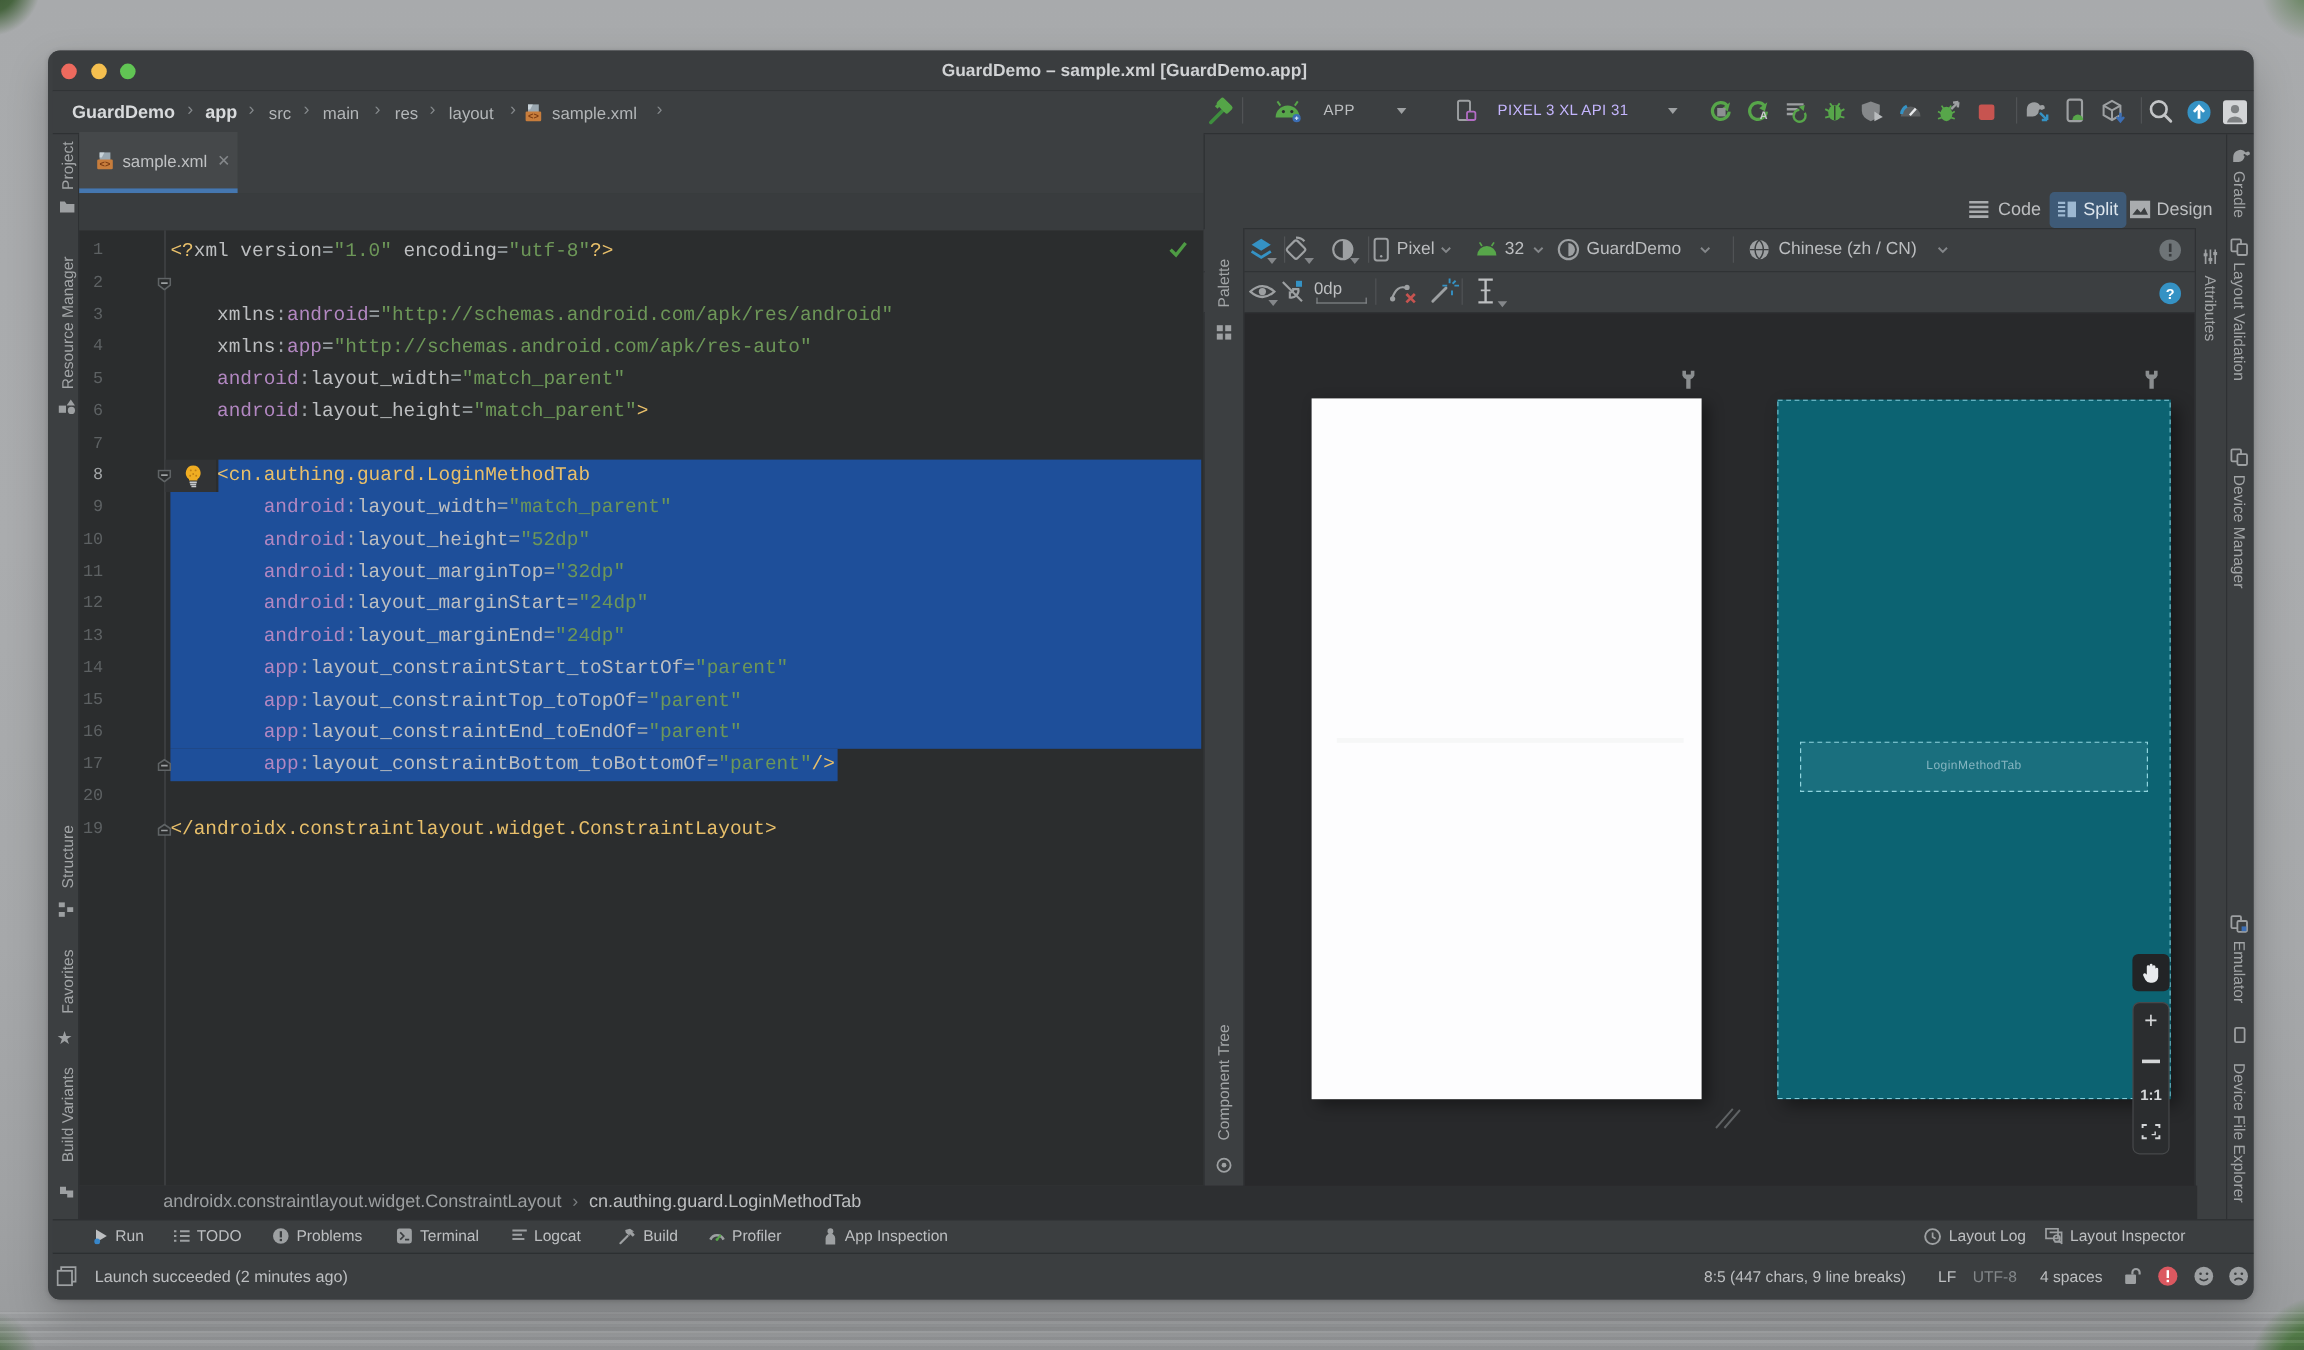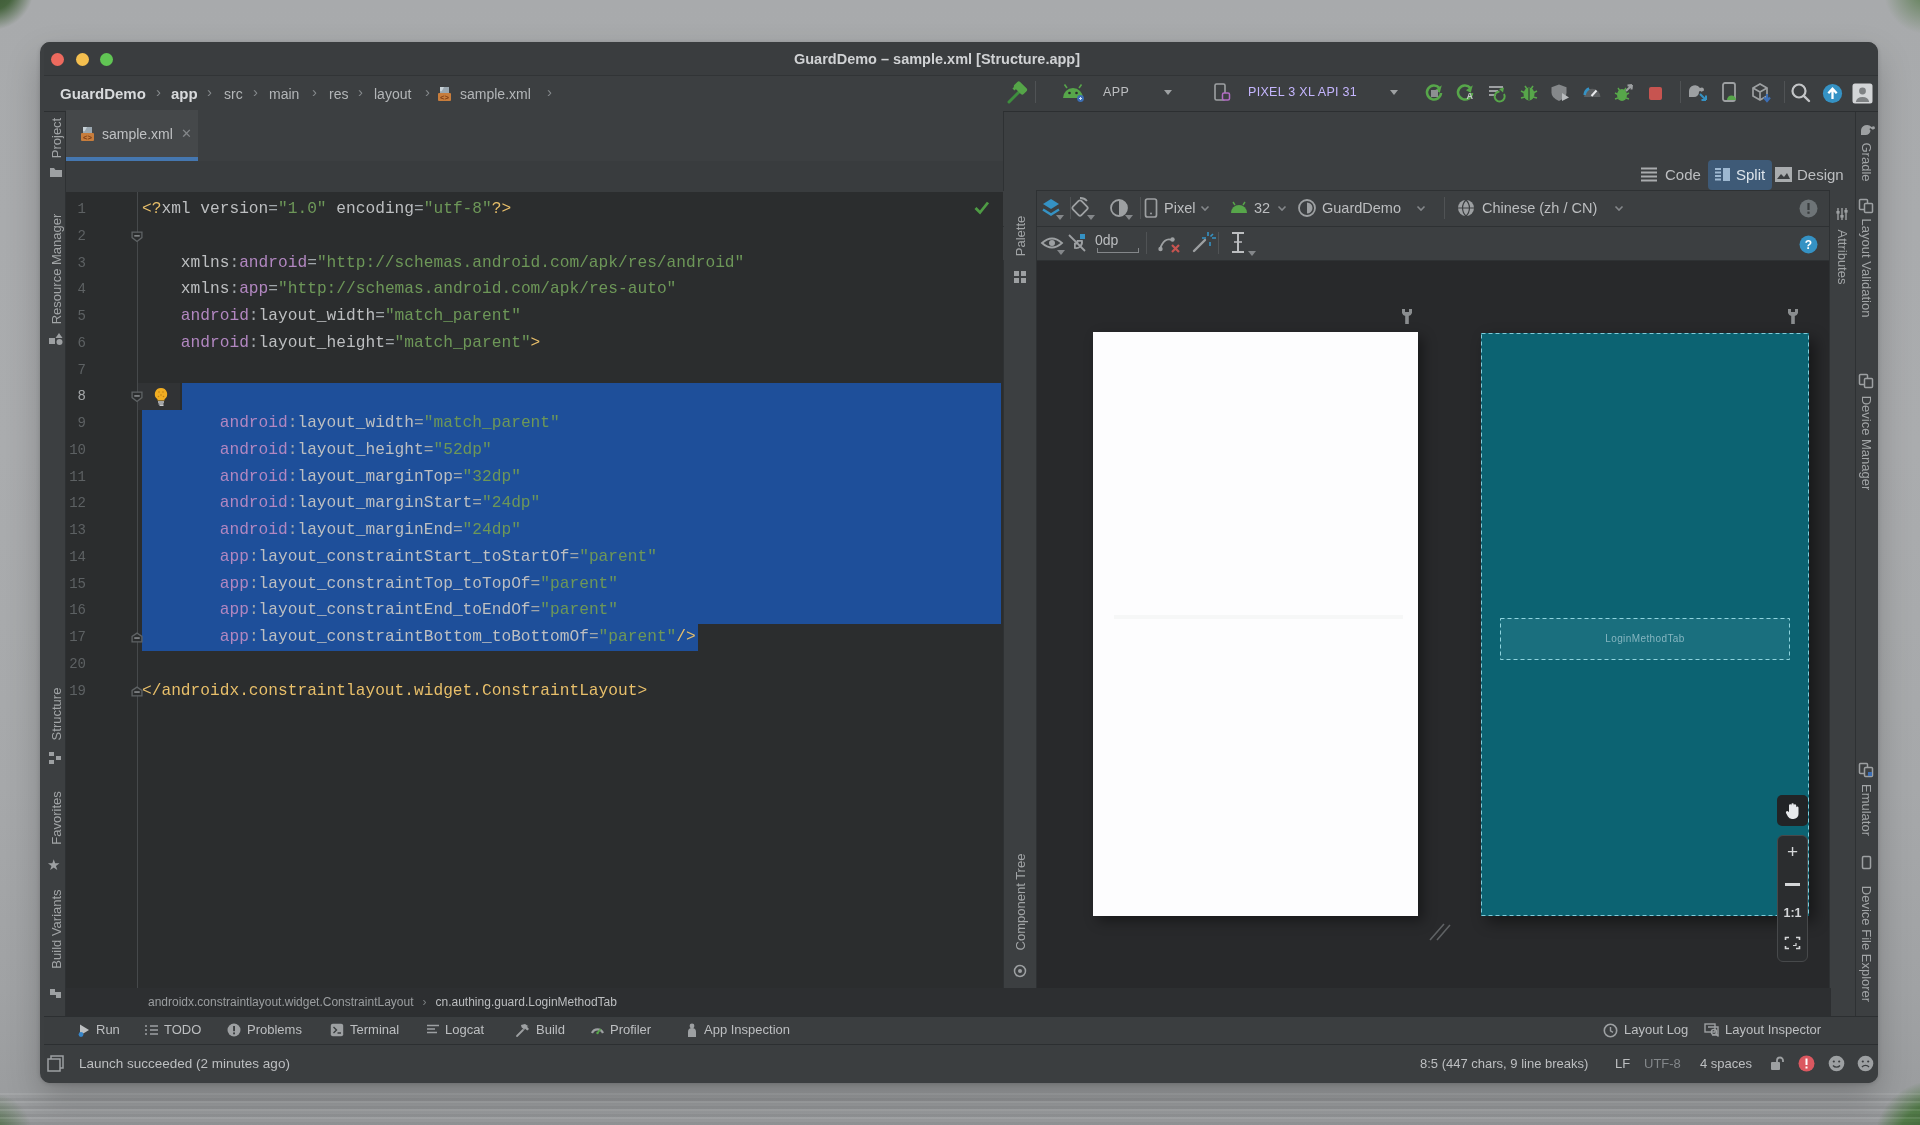--- a/index.html
+++ b/index.html
@@ -29,21 +29,21 @@
 </head>
 <body>
 <div id="bands"></div>
 <div id="win">
 <div id="iw">
 
 <div class="a" style="left:0;top:0;width:1834px;height:34px;background:#3a3d3f;border-bottom:1px solid #313436"></div>
 <div class="a" style="left:6.5px;top:10.5px;width:13px;height:13px;border-radius:50%;background:#ed6a5e"></div>
 <div class="a" style="left:31.5px;top:10.5px;width:13px;height:13px;border-radius:50%;background:#f4bf4f"></div>
 <div class="a" style="left:56px;top:10.5px;width:13px;height:13px;border-radius:50%;background:#61c554"></div>
-<div class="a" style="left:893px;top:0;width:600px;height:34px;line-height:34px;transform:translateX(-50%);text-align:center;font-size:14.5px;font-weight:bold;color:#d0d2d4;letter-spacing:0">GuardDemo – sample.xml [Structure.app]</div>
+<div class="a" style="left:893px;top:0;width:600px;height:34px;line-height:34px;transform:translateX(-50%);text-align:center;font-size:14.5px;font-weight:bold;color:#d0d2d4;letter-spacing:0">GuardDemo – sample.xml [GuardDemo.app]</div>
 
 <div class="a" style="left:0;top:34px;width:1834px;height:36px;background:#3c3f41;border-bottom:1px solid #2c2f31"></div>
       <div class="a" style="left:16px;top:34px;height:36px;line-height:36px;font-size:15px;font-weight:bold;color:#d8dadc">GuardDemo</div>
       <div class="a" style="left:127px;top:34px;height:36px;line-height:36px;font-size:15px;font-weight:bold;color:#d8dadc">app</div>
       <div class="a" style="left:180px;top:34px;height:36px;line-height:36px;font-size:14px;font-weight:normal;color:#b3b6b8">src</div>
       <div class="a" style="left:225px;top:34px;height:36px;line-height:36px;font-size:14px;font-weight:normal;color:#b3b6b8">main</div>
       <div class="a" style="left:285px;top:34px;height:36px;line-height:36px;font-size:14px;font-weight:normal;color:#b3b6b8">res</div>
       <div class="a" style="left:330px;top:34px;height:36px;line-height:36px;font-size:14px;font-weight:normal;color:#b3b6b8">layout</div>
       <div class="a" style="left:416px;top:34px;height:36px;line-height:36px;font-size:14px;font-weight:normal;color:#b3b6b8">sample.xml</div>
       <div class="a" style="left:112px;top:43px;width:9px;height:14px;color:#85898c;font-size:15px;line-height:14px">›</div>
@@ -231,20 +231,21 @@
         <circle cx="11.5" cy="9.5" r=".8" fill="#c07f14"></circle>
       </svg>
       <svg class="a" style="left:929px;top:158px" width="17" height="15" viewBox="0 0 17 15">
         <path d="M2.5 8 l4.5 4.5 L15 2.5" fill="none" stroke="#4e9b44" stroke-width="2.8"></path>
       </svg>
       <div class="cl" style="top:154.0px"><span class="tg">&lt;?</span><span class="at">xml version</span><span class="eq">=</span><span class="st">"1.0"</span><span class="at"> encoding</span><span class="eq">=</span><span class="st">"utf-8"</span><span class="tg">?&gt;</span></div>
       <div class="cl" style="top:207.5px"><span class="at">    xmlns</span><span class="eq">:</span><span class="ns">android</span><span class="eq">=</span><span class="st">"http://schemas.android.com/apk/res/android"</span></div>
       <div class="cl" style="top:234.2px"><span class="at">    xmlns</span><span class="eq">:</span><span class="ns">app</span><span class="eq">=</span><span class="st">"http://schemas.android.com/apk/res-auto"</span></div>
       <div class="cl" style="top:261.0px"><span class="at">    </span><span class="ns">android</span><span class="eq">:</span><span class="at">layout_width</span><span class="eq">=</span><span class="st">"match_parent"</span></div>
       <div class="cl" style="top:287.8px"><span class="at">    </span><span class="ns">android</span><span class="eq">:</span><span class="at">layout_height</span><span class="eq">=</span><span class="st">"match_parent"</span><span class="tg">&gt;</span></div>
+      <div class="cl" style="top:341.2px"><span class="at">    </span><span class="tg">&lt;cn.authing.guard.LoginMethodTab</span></div>
       <div class="cl" style="top:368.0px"><span class="at">        </span><span class="ns">android</span><span class="eq">:</span><span class="at">layout_width</span><span class="eq">=</span><span class="st">"match_parent"</span></div>
       <div class="cl" style="top:394.8px"><span class="at">        </span><span class="ns">android</span><span class="eq">:</span><span class="at">layout_height</span><span class="eq">=</span><span class="st">"52dp"</span></div>
       <div class="cl" style="top:421.5px"><span class="at">        </span><span class="ns">android</span><span class="eq">:</span><span class="at">layout_marginTop</span><span class="eq">=</span><span class="st">"32dp"</span></div>
       <div class="cl" style="top:448.2px"><span class="at">        </span><span class="ns">android</span><span class="eq">:</span><span class="at">layout_marginStart</span><span class="eq">=</span><span class="st">"24dp"</span></div>
       <div class="cl" style="top:475.0px"><span class="at">        </span><span class="ns">android</span><span class="eq">:</span><span class="at">layout_marginEnd</span><span class="eq">=</span><span class="st">"24dp"</span></div>
       <div class="cl" style="top:501.8px"><span class="at">        </span><span class="ns">app</span><span class="eq">:</span><span class="at">layout_constraintStart_toStartOf</span><span class="eq">=</span><span class="st">"parent"</span></div>
       <div class="cl" style="top:528.5px"><span class="at">        </span><span class="ns">app</span><span class="eq">:</span><span class="at">layout_constraintTop_toTopOf</span><span class="eq">=</span><span class="st">"parent"</span></div>
       <div class="cl" style="top:555.2px"><span class="at">        </span><span class="ns">app</span><span class="eq">:</span><span class="at">layout_constraintEnd_toEndOf</span><span class="eq">=</span><span class="st">"parent"</span></div>
       <div class="cl" style="top:582.0px"><span class="at">        </span><span class="ns">app</span><span class="eq">:</span><span class="at">layout_constraintBottom_toBottomOf</span><span class="eq">=</span><span class="st">"parent"</span><span class="tg">/&gt;</span></div>
       <div class="cl" style="top:635.5px"><span class="tg">&lt;/androidx.constraintlayout.widget.ConstraintLayout&gt;</span></div>
@@ -430,21 +431,21 @@
         <rect x="1.5" y="1.5" width="8" height="10" rx="1" fill="none" stroke="#9da0a2" stroke-width="1.5"></rect>
         <rect x="6.5" y="5.5" width="8" height="9" rx="1" fill="#3c3f41" stroke="#9da0a2" stroke-width="1.5"></rect>
         <rect x="10" y="10" width="4" height="4" fill="#3c6eb4"></rect>
       </svg>
       <div class="a" style="left:1822px;top:768px;transform:translate(-50%,-50%) rotate(90deg);white-space:nowrap;font-size:13px;color:#a2a5a7">Emulator</div>
       <svg class="a" style="left:1814.5px;top:812.5px" width="15" height="15" viewBox="0 0 15 15">
         <rect x="3.5" y="1.5" width="8" height="12" rx="1.2" fill="none" stroke="#9da0a2" stroke-width="1.5"></rect>
       </svg>
       <div class="a" style="left:1822px;top:902px;transform:translate(-50%,-50%) rotate(90deg);white-space:nowrap;font-size:13px;color:#a2a5a7">Device File Explorer</div>
 <div class="a" style="left:22px;top:946px;width:1765px;height:28px;background:#2d2f31"></div>
-      <div class="a" style="left:104px;top:946px;height:28px;line-height:28px;font-size:12px;color:#9b9ea0">androidx.constraintlayout.widget.ConstraintLayout<span style="color:#797d7f;padding:0 9px">›</span><span style="color:#bcbec0">cn.authing.guard.LoginMethodTab</span></div>
+      <div class="a" style="left:92px;top:946px;height:28px;line-height:28px;font-size:15px;color:#9b9ea0">androidx.constraintlayout.widget.ConstraintLayout<span style="color:#797d7f;padding:0 9px">›</span><span style="color:#bcbec0">cn.authing.guard.LoginMethodTab</span></div>
       <div class="a" style="left:0;top:974px;width:1834px;height:28px;background:#3b3e40;border-top:1px solid #2c2f31"></div>
       <svg class="a" style="left:33px;top:981px" width="14" height="14" viewBox="0 0 14 14">
 <path d="M3 1.5 L12 7 3 12.5z" fill="#bdbfc1"></path>
         <circle cx="4" cy="11.5" r="2.4" fill="#3886c9"></circle>
       </svg>
       <div class="a" style="left:52px;top:974px;height:28px;line-height:28px;font-size:13px;color:#bdbfc1">Run</div>
       <svg class="a" style="left:100px;top:982px" width="15" height="12" viewBox="0 0 15 12">
 <path d="M1 2h2M1 6h2M1 10h2M6 2h8M6 6h8M6 10h8" stroke="#9da0a2" stroke-width="1.7"></path>
       </svg>
       <div class="a" style="left:120px;top:974px;height:28px;line-height:28px;font-size:13px;color:#bdbfc1">TODO</div>

